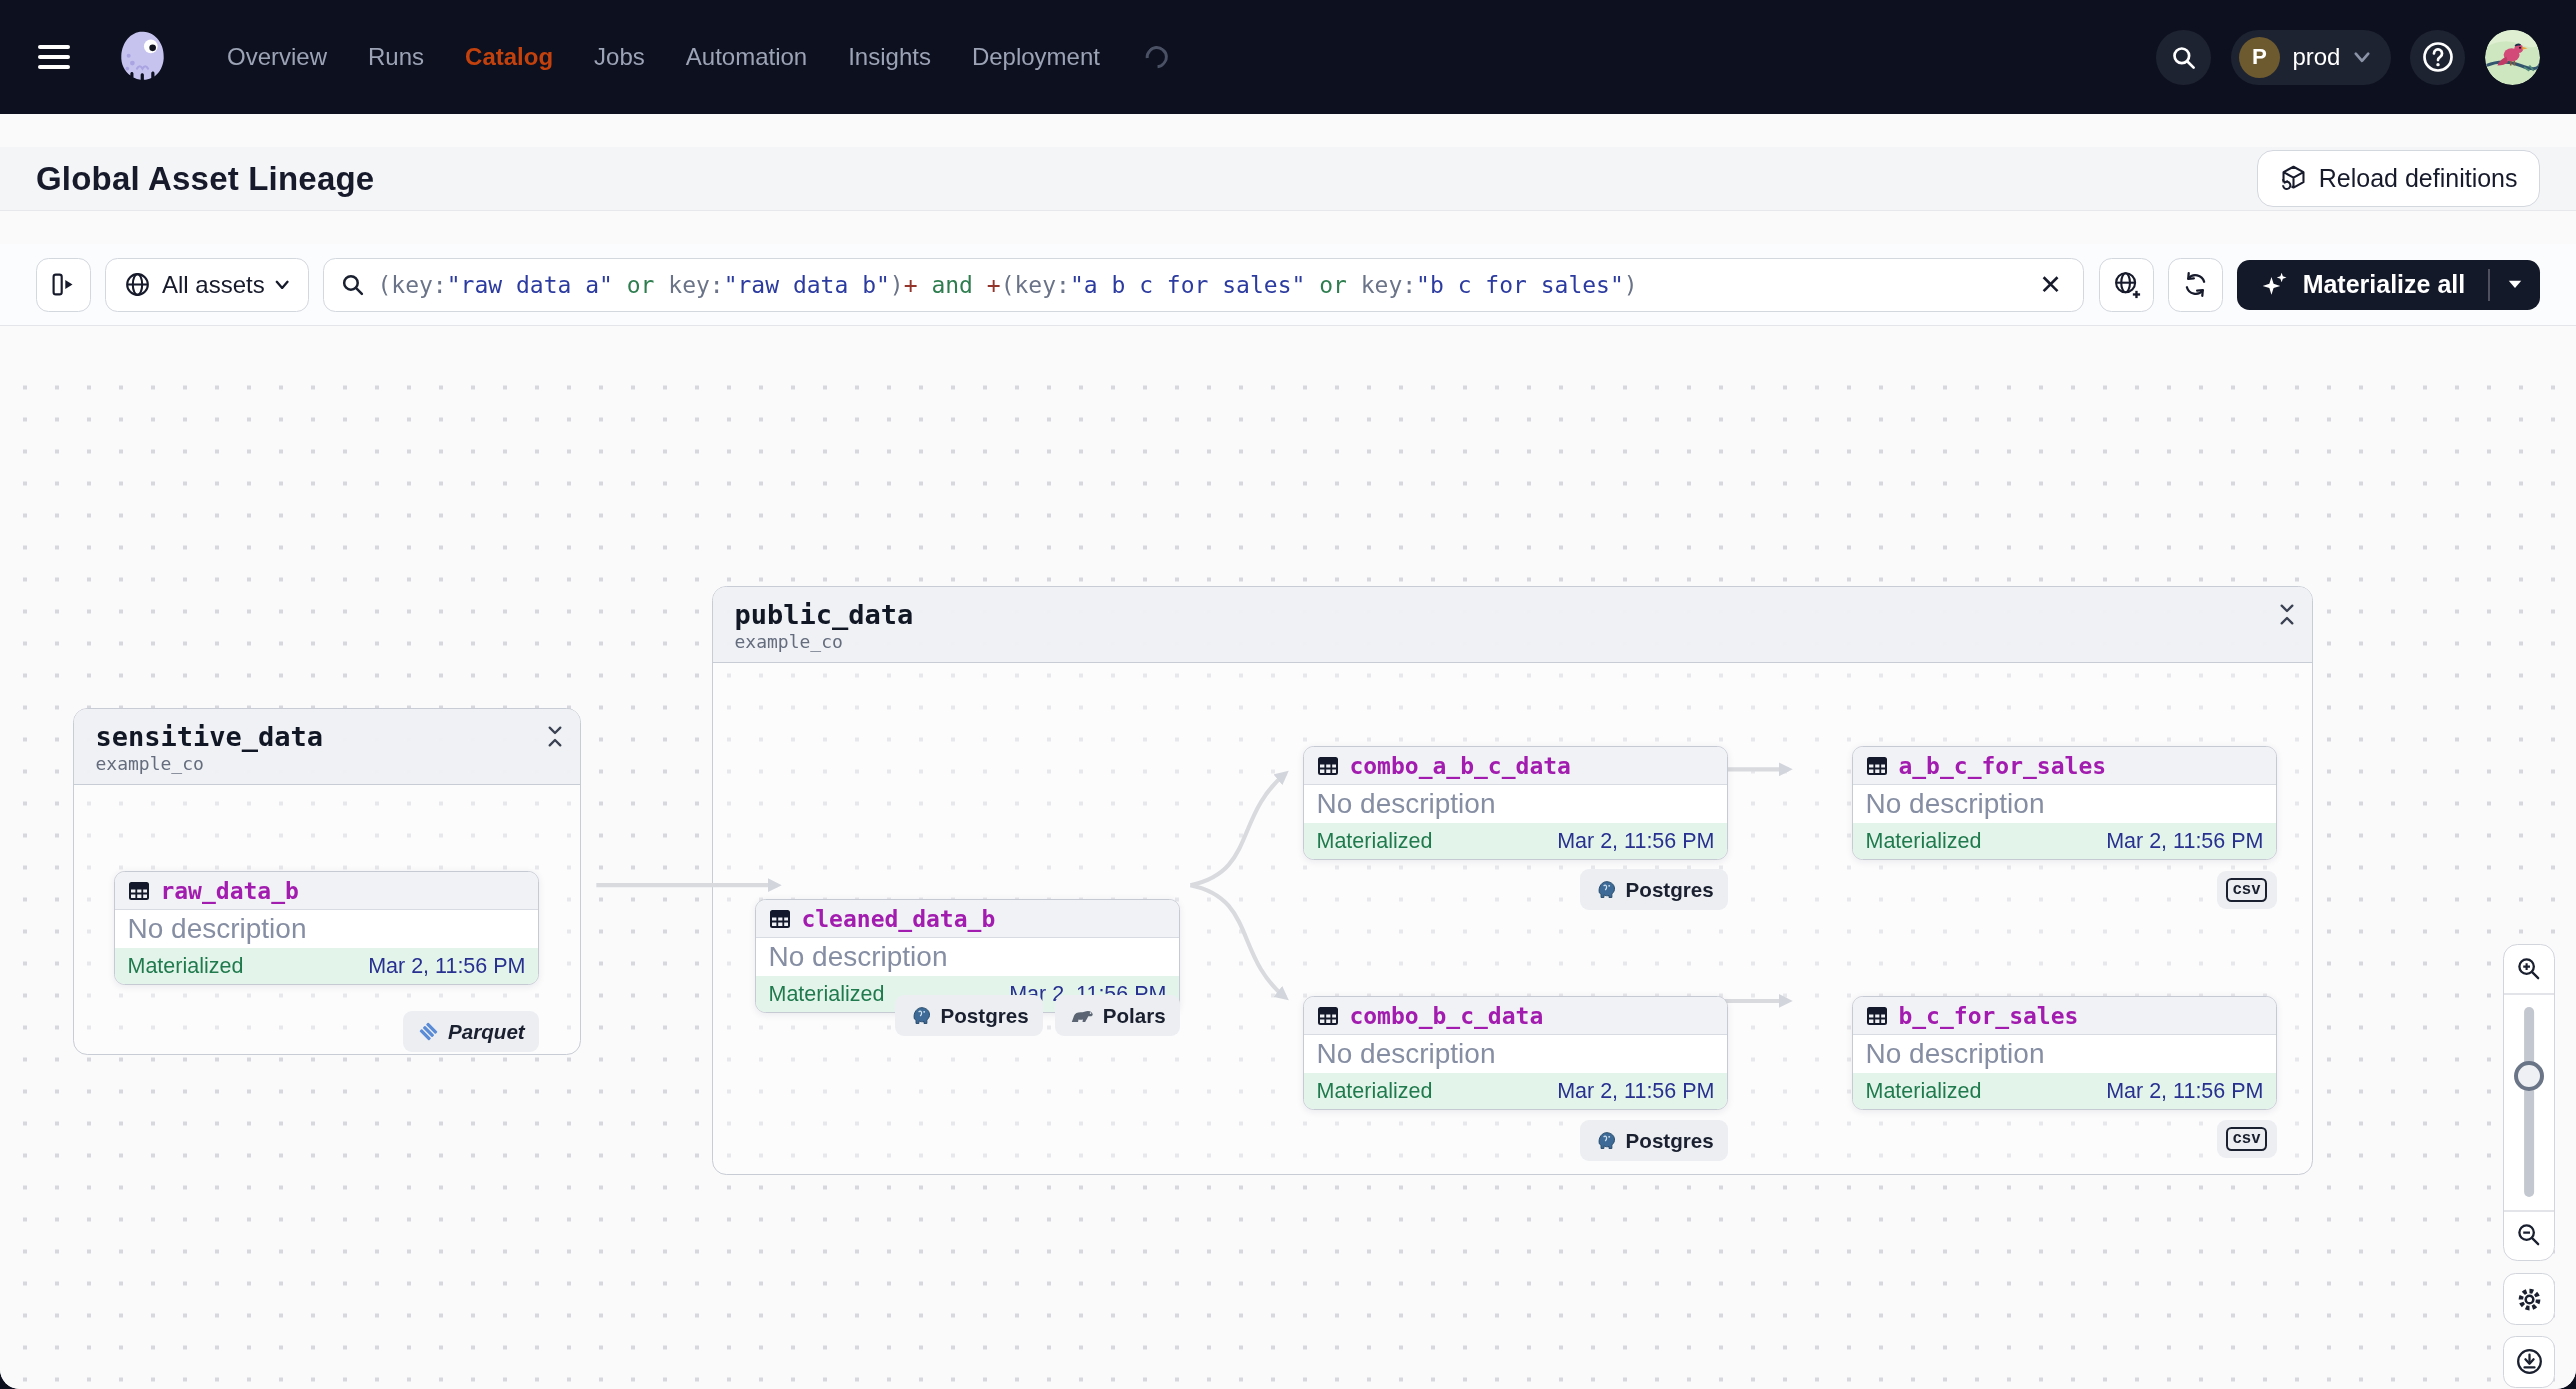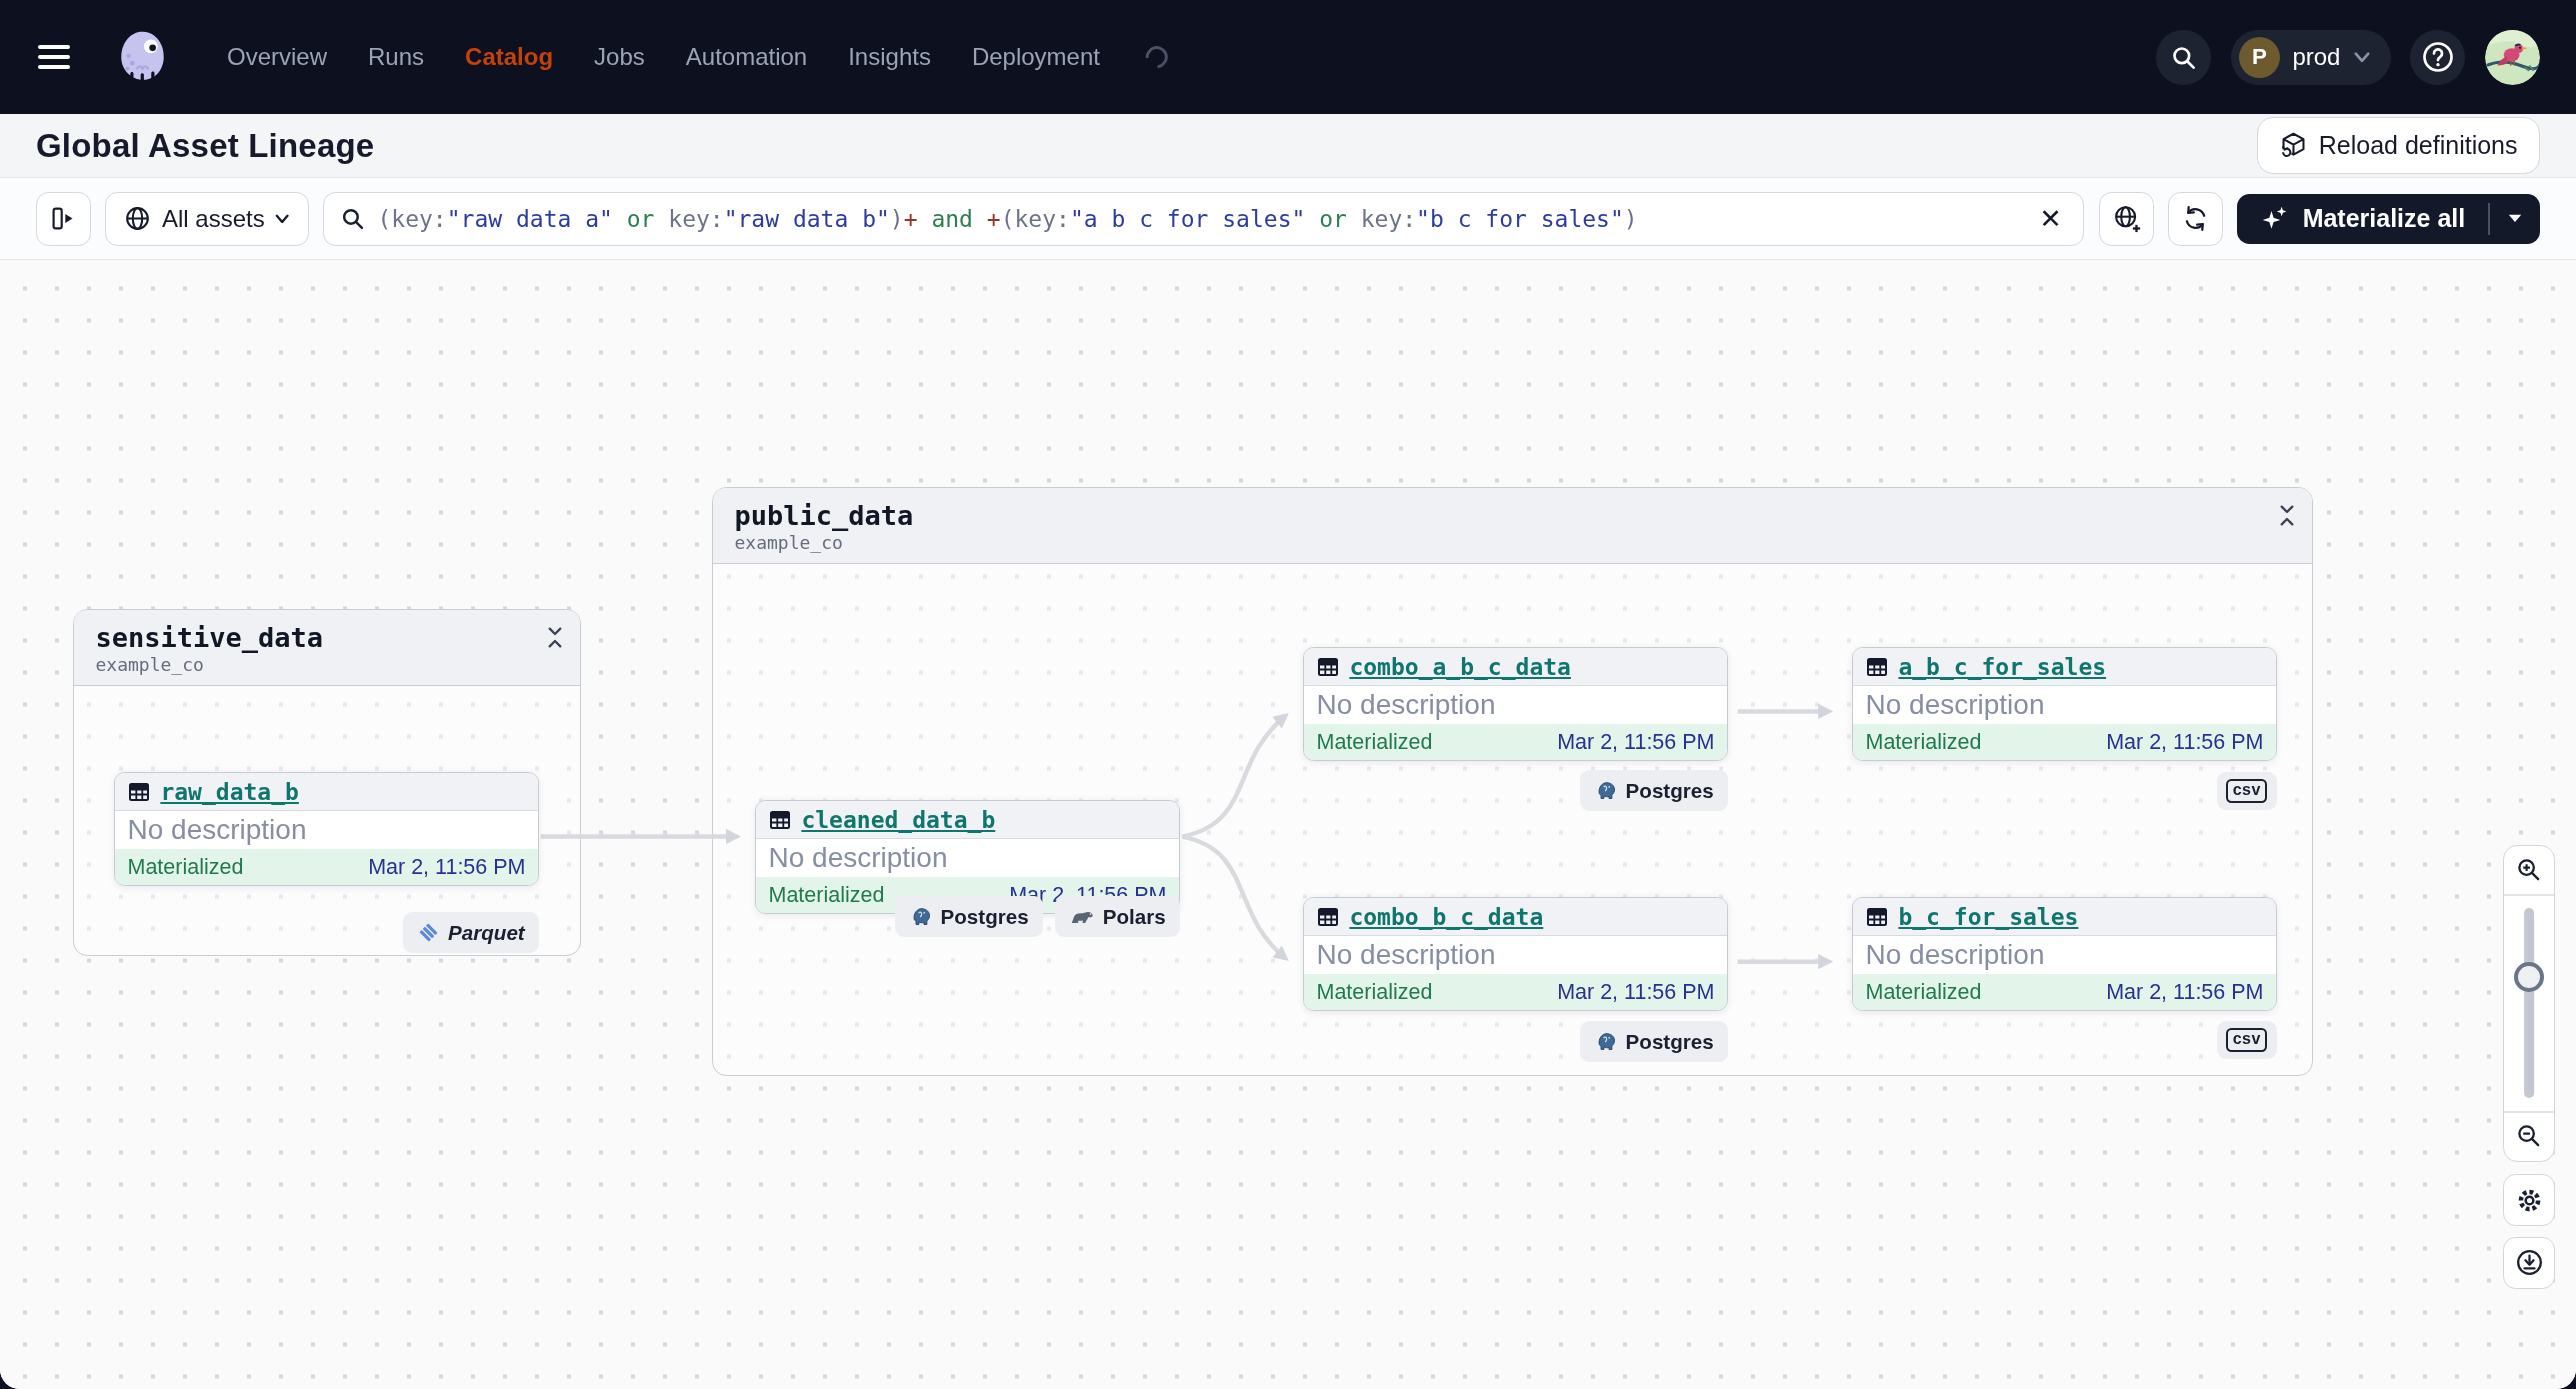--- a/index.html
+++ b/index.html
@@ -1,19 +1,19 @@
 <!DOCTYPE html>
 <html style="--green-bg: #e3f5ea; --green-text: #207a4e; --timestamp-blue: #283090; --syntax-slate: #6a7387; --syntax-string: #2c3ba0; --syntax-op: #2e7d4f; --syntax-plus: #94352c; --nav-bg: #0d101f; --dark-button-bg: #141929;font-size:14.3px"><head>
 <meta charset="utf-8">
 <style>
   * { margin:0; padding:0; box-sizing:border-box; }
   html,body { width:2576px; height:1389px; overflow:hidden; background:#0d101f; }
   body { font-family:"Liberation Sans", sans-serif; }
   .app { width:2576px; height:1389px; display:flex; flex-direction:column;
-         border-radius:0 0 19.7px 19.7px; overflow:hidden; background:#fafafb; }
+         border-radius:0 0 19.7px 19.7px; overflow:hidden; background:#fafafb;gap:33px; }
 
   
   .topnav { height:114px; background:#0d101f; display:flex; align-items:center;
             padding:0 36px 0 38px; flex-shrink:0; }
   .hamburger { width:50px; height:41px; display:flex; flex-direction:column; justify-content:center;
                gap:6.3px; cursor:pointer; margin-right:25px; }
   .hamburger span { display:block; width:32px; height:4px; background:#ffffff; border-radius:2.7px; }
   .brand { width:59px; height:63px; margin-right:55px; }
   .navlinks { display:flex; align-items:center; gap:41px; }
   .navlink { font-size:24px; color:#9ca3b5; cursor:pointer; }
@@ -73,21 +73,21 @@
   .group-title { font-family:"DejaVu Sans Mono", monospace; font-weight:700; font-size:27px; color:#121726; }
   .group-sub { font-family:"DejaVu Sans Mono", monospace; font-size:18px; color:#646c7e; margin-top:1.8px; }
   .group-collapse { position:absolute; top:16px; right:16px; cursor:pointer; }
 
   .edges { position:absolute; inset:0; width:100%; height:100%; z-index:2; }
 
   .node { position:absolute; width:425px; background:#fff; border:1.8px solid #c6cad2; border-radius:10.7px;
           overflow:hidden; box-shadow:0 1.8px 7.2px rgba(20,25,45,.08); z-index:3; cursor:pointer; }
   .node-header { height:38px; background:#f0f2f5; border-bottom:1.3px solid #d8dbe1; display:flex;
                  align-items:center; gap:9.8px; padding:0 11.6px; }
-  .node-name { font-family:"DejaVu Sans Mono", monospace; font-weight:700; font-size:23px; color:#0f766e;text-decoration:underline; }
+  .node-name { font-family:"DejaVu Sans Mono", monospace; font-weight:700; font-size:23px; color:#a21caf; }
   .node-desc { height:38px; display:flex; align-items:center; padding:0 12.5px; font-size:28px; color:#868ea3; }
   .node-footer { height:36px; background:var(--green-bg); display:flex; align-items:center;
                  justify-content:space-between; padding:0 12.5px; }
   .node-status { font-size:21.5px; color:var(--green-text); }
   .node-time { font-size:21.5px; color:var(--timestamp-blue); }
 
   .tagrow { position:absolute; display:flex; gap:12.5px; justify-content:flex-end; z-index:3; }
   .tag { height:41px; background:#eceef1; border-radius:9px; display:flex; align-items:center;
          gap:8px; padding:0 14.3px; font-size:20.6px; font-weight:700; color:#1a2030; cursor:pointer; }
   .tag.icon-only { padding:0 9.8px; height:38px; }

